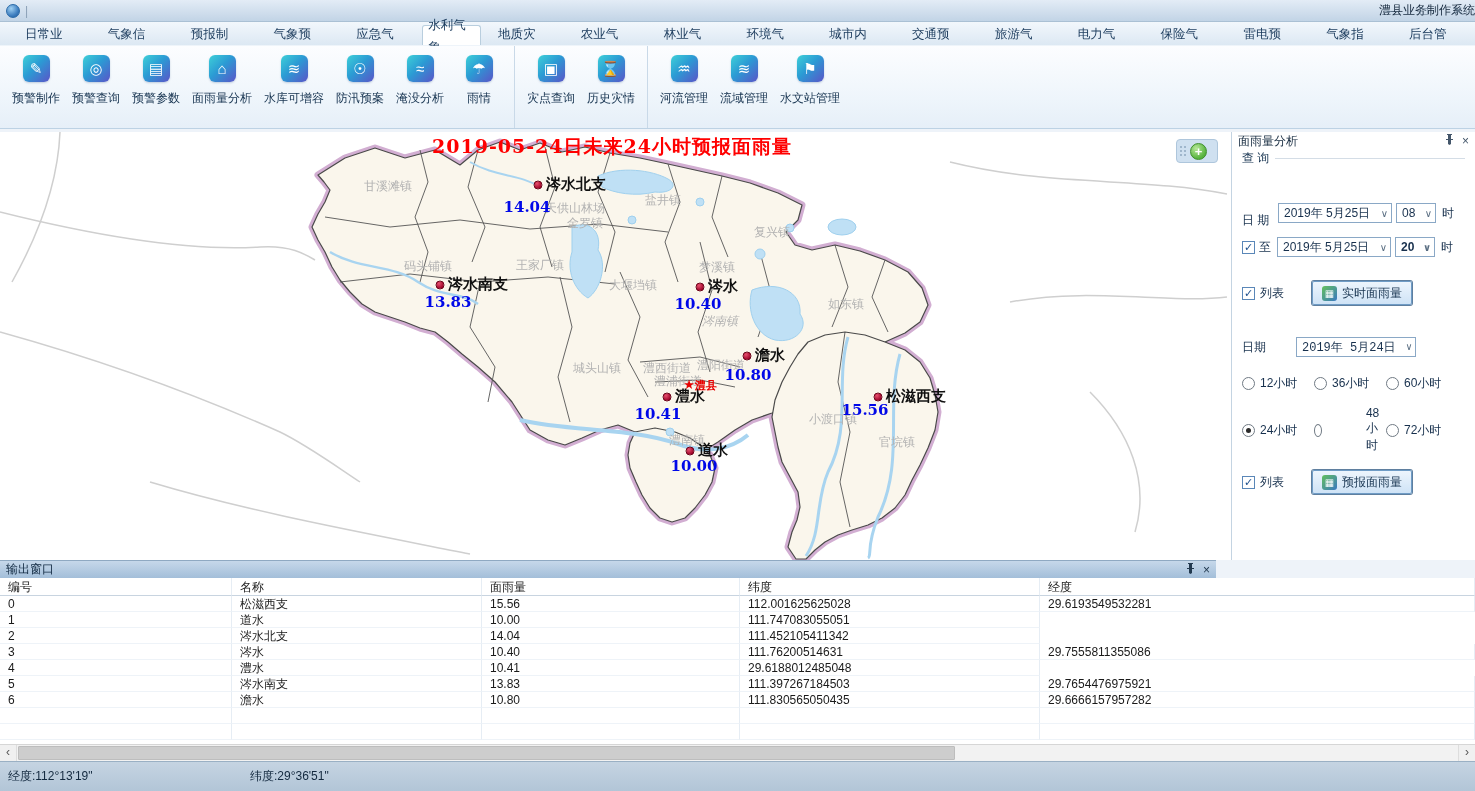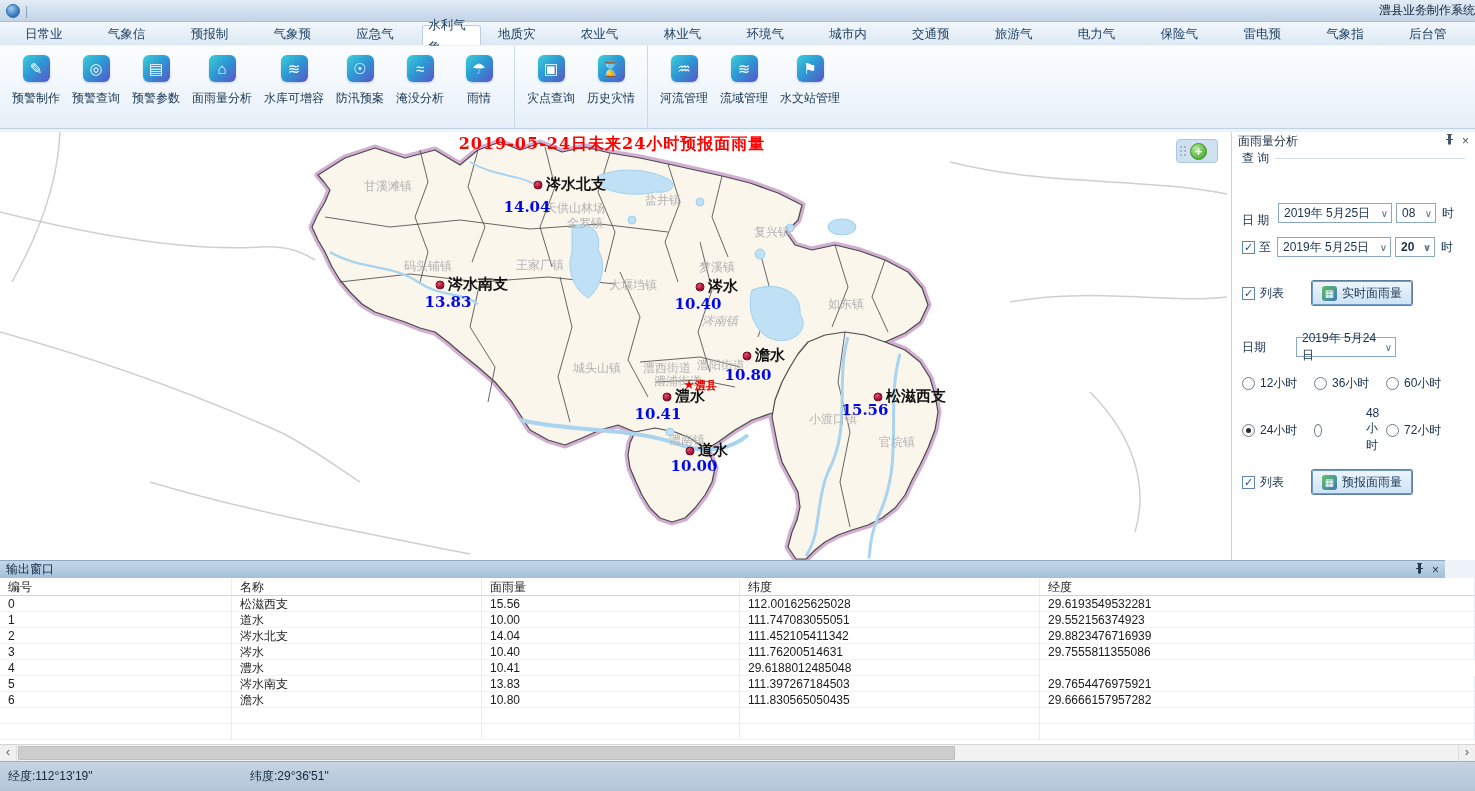--- a/index.html
+++ b/index.html
@@ -31,21 +31,21 @@
   .titem { min-width:58px; padding:0 6px; display:flex; flex-direction:column; align-items:center; cursor:default; }
   .tico { width:27px; height:27px; border-radius:6px; color:#fff; font-size:15px; line-height:27px; text-align:center;
     background:linear-gradient(135deg,#3ed0d8 0%,#2b9bd4 45%,#5a55c8 100%); box-shadow:0 1px 2px rgba(40,80,130,.25); }
   .tlabel { margin-top:8px; font-size:12px; color:#15324f; white-space:nowrap; }
 
   
   .main { position:absolute; left:0; top:132px; width:1475px; height:428px; background:#fff; }
   #map { position:absolute; left:0; top:0; width:1228px; height:428px; background:#fff; overflow:hidden; }
   #map svg { position:absolute; left:0; top:0; }
   .maptitle { position:absolute; left:612px; top:2px; transform:translateX(-50%); white-space:nowrap;
-    font-family:"DejaVu Serif","Liberation Serif",serif; font-weight:bold; font-size:16px; color:#f00; letter-spacing:1px; }
+    font-family:"DejaVu Serif","Liberation Serif",serif; font-weight:bold; font-size:19px; color:#f00; letter-spacing:1px; }
   .town { position:absolute; transform:translate(-50%,-50%); color:#b2b2b2; font-size:12px; white-space:nowrap; }
   .stdot { position:absolute; width:9px; height:9px; border-radius:50%; transform:translate(-50%,-50%);
     background:radial-gradient(circle at 35% 30%,#e8506e,#a1062c 70%); border:1px solid #6d0018; }
   .stname { position:absolute; transform:translateY(-50%); font-family:"DejaVu Serif","Liberation Serif",serif;
     font-weight:bold; font-size:15px; color:#101010; white-space:nowrap; }
   .stval { position:absolute; transform:translate(-50%,-50%); font-family:"DejaVu Serif","Liberation Serif",serif;
     font-weight:bold; font-size:15px; color:#0008e8; white-space:nowrap; }
   .cmark { position:absolute; transform:translate(-50%,-50%); white-space:nowrap; color:#e80000; font-size:11px; font-weight:bold; }
   .cmark .star { color:#e80000; font-size:13px; }
   .minibar { position:absolute; left:1176px; top:7px; width:42px; height:24px; background:#cfe0f0; border:1px solid #aec6dc;
@@ -75,21 +75,21 @@
   .pbtn { display:inline-flex; align-items:center; gap:5px; height:24px; padding:0 9px;
     background:linear-gradient(#edf5fd,#cfe3f6); border:1px solid #6f9cc6; box-shadow:0 0 0 1px #5f7f9f; border-radius:2px;
     color:#15324f; cursor:default; }
   .pbtn .bico { width:15px; height:15px; border-radius:3px; color:#fff; font-size:10px; line-height:15px; text-align:center;
     background:linear-gradient(135deg,#63c05c,#3a78c2); }
   .durgrid { display:flex; flex-wrap:wrap; width:224px; }
   .dur { display:flex; align-items:center; gap:5px; width:72px; margin-bottom:14px; }
   .dur:nth-child(3n) { width:68px; }
 
   
-  .outhead { position:absolute; left:0; top:560px; width:1445px; height:18px;
+  .outhead { position:absolute; left:0; top:560px; width:1216px; height:18px;
     background:linear-gradient(#c6d8ea,#a3bed9); border-top:1px solid #8fa9c2; display:flex; align-items:center; padding:0 6px; color:#122a42; }
   .outhead .ot { flex:1; }
   .grid { position:absolute; left:0; top:578px; width:1475px; height:166px; background:#fff; overflow:hidden; }
   .trow { display:grid; grid-template-columns:232px 250px 258px 300px 1fr; height:16px; }
   .trow.head { height:18px; }
   .trow > div { padding-left:8px; line-height:16px; border-right:1px solid #e6edf4; border-bottom:1px solid #eef3f8;
     white-space:nowrap; overflow:hidden; color:#1a1a1a; }
   .trow.head > div { line-height:18px; border-bottom:1px solid #c8d4e0; color:#222; }
   
   .hscroll { position:absolute; left:0; top:744px; width:1475px; height:17px; background:#f2f2f2; border-top:1px solid #d6d6d6; }
@@ -380,21 +380,21 @@
             </span>
           <span style="margin-left:5px;">列表</span>
           <span class="pbtn" style="margin-left:28px;">
             <span class="bico">▦</span>
             <span>实时面雨量</span>
           </span>
         </div>
 
         <div class="prow" style="margin-top:32px;">
           <span style="width:40px;">日期</span>
-          <span class="sel" style="width:100px; margin-left:14px;">
+          <span class="sel" style="width:120px; margin-left:14px;font-family:Liberation Mono, monospace;">
             <span>2019年 5月24日</span>
             <span class="chev">∨</span>
           </span>
         </div>
 
         <div class="durgrid" style="margin-top:18px;">
             <div class="dur">
               <div class="radio"></div>
               <div style="display: inline;">12小时</div>
             </div>
@@ -456,28 +456,26 @@
         <div>松滋西支</div>
         <div>15.56</div>
         <div>112.001625625028</div>
         <div>29.6193549532281</div>
       </div>
       <div class="trow">
         <div>1</div>
         <div>道水</div>
         <div>10.00</div>
         <div>111.747083055051</div>
-        <div>29.552156374923</div>
       </div>
       <div class="trow">
         <div>2</div>
         <div>涔水北支</div>
         <div>14.04</div>
         <div>111.452105411342</div>
-        <div>29.8823476716939</div>
       </div>
       <div class="trow">
         <div>3</div>
         <div>涔水</div>
         <div>10.40</div>
         <div>111.76200514631</div>
         <div>29.7555811355086</div>
       </div>
       <div class="trow">
         <div>4</div>

